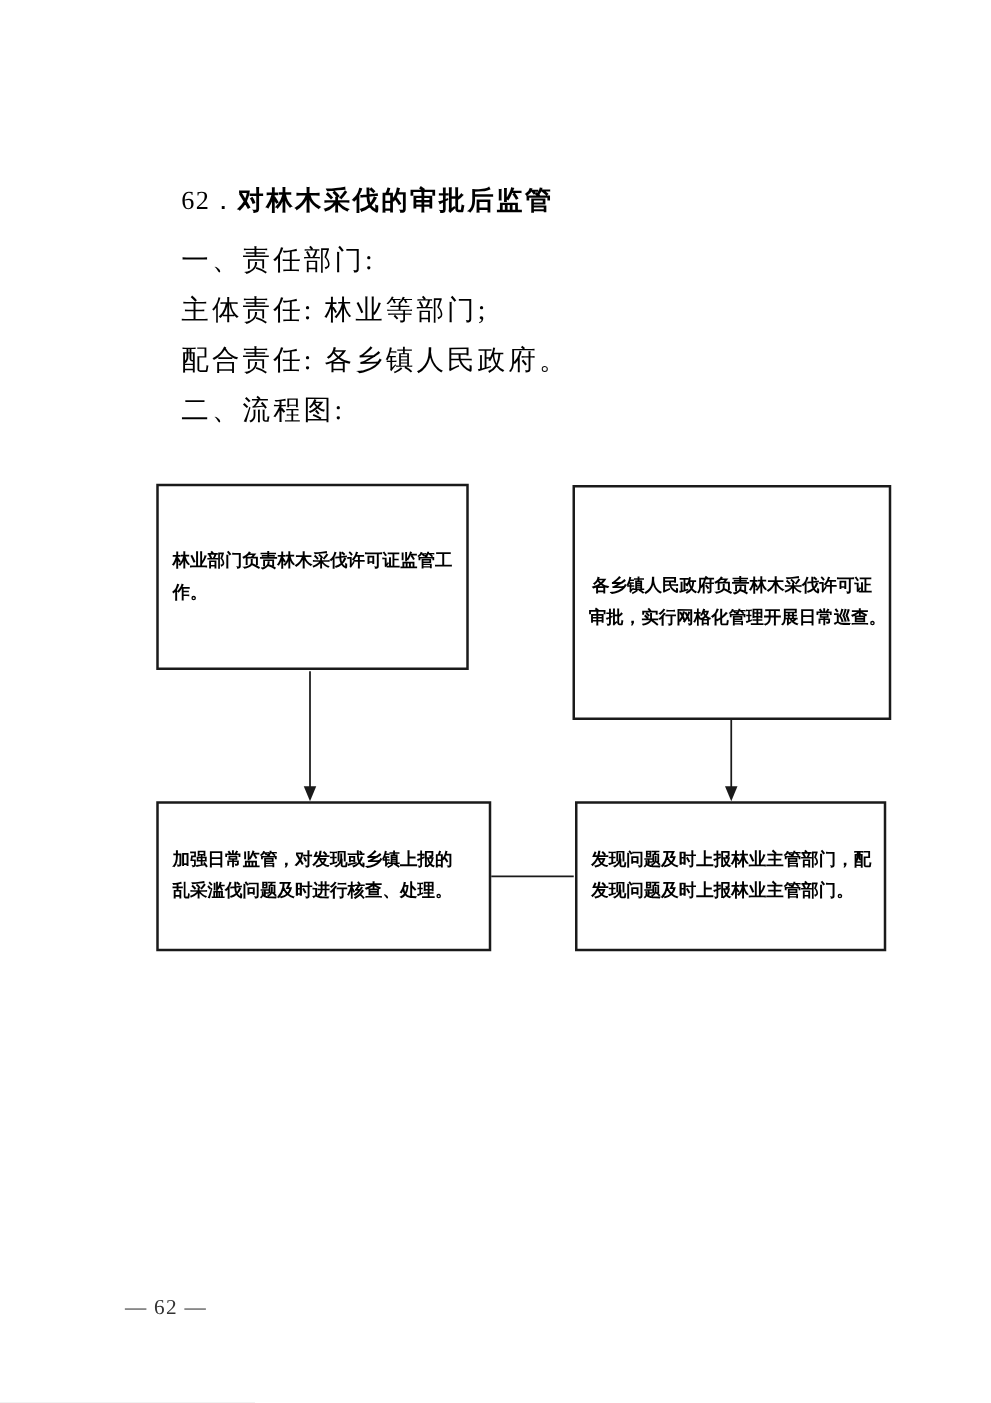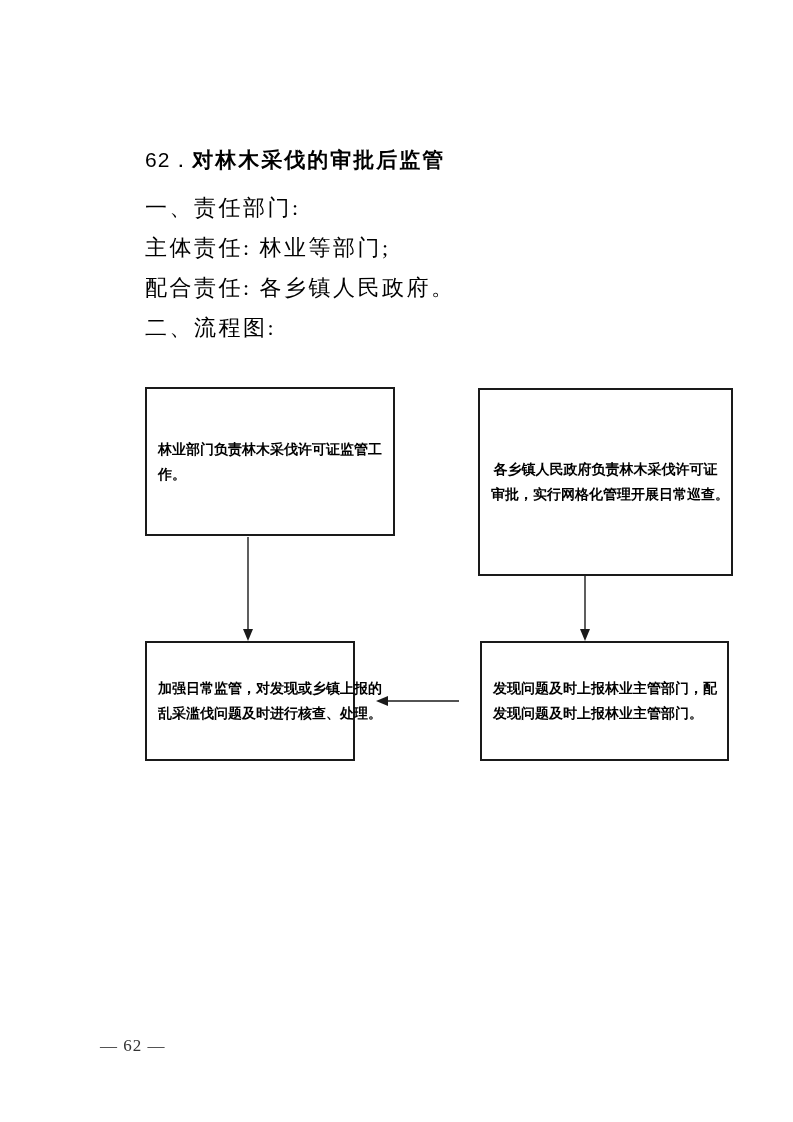--- a/index.html
+++ b/index.html
@@ -16,21 +16,21 @@
   }
   .heading {
     position: absolute;
     left: 145px;
     top: 147px;
     font-size: 21px;
     line-height: 26px;
     white-space: nowrap;
   }
   .heading .num {
-    font-family: Liberation Sans, sans-serif;
+    font-family: Liberation Serif, serif;
     font-weight: normal;
     letter-spacing: 1px;
   }
   .heading .txt {
     font-family: "Liberation Sans", "DejaVu Sans", sans-serif;
     font-weight: 700;
     letter-spacing: 2px;
   }
   .body-line {
     position: absolute;
@@ -50,26 +50,25 @@
     border: 2px solid #1a1a1a;
     background: #ffffff;
     display: flex;
     flex-direction: column;
     justify-content: center;
     font-family: "Liberation Serif", "DejaVu Serif", serif;
     font-weight: 700;
     font-size: 14px;
     line-height: 25px;
     padding: 6px 11px;
-    margin-left: 20px;
   }
   .flow-box .flow-line { white-space: nowrap; }
   .box-1 { left: 125px; top: 387px; width: 250px; height: 149px; text-align: left; }
   .box-2 { left: 458px; top: 388px; width: 255px; height: 188px; text-align: center; }
-  .box-3 { left: 125px; top: 641px; width: 210px; height: 120px; text-align: left; }
+  .box-3 { left: 125px; top: 641px; width: 268px; height: 120px; text-align: left; }
   .box-4 { left: 460px; top: 641px; width: 249px; height: 120px; text-align: left; }
 
   .arrow-layer {
     position: absolute;
     left: 0; top: 0;
     width: 793px;
     height: 1122px;
     pointer-events: none;
   }
   .page-number {

